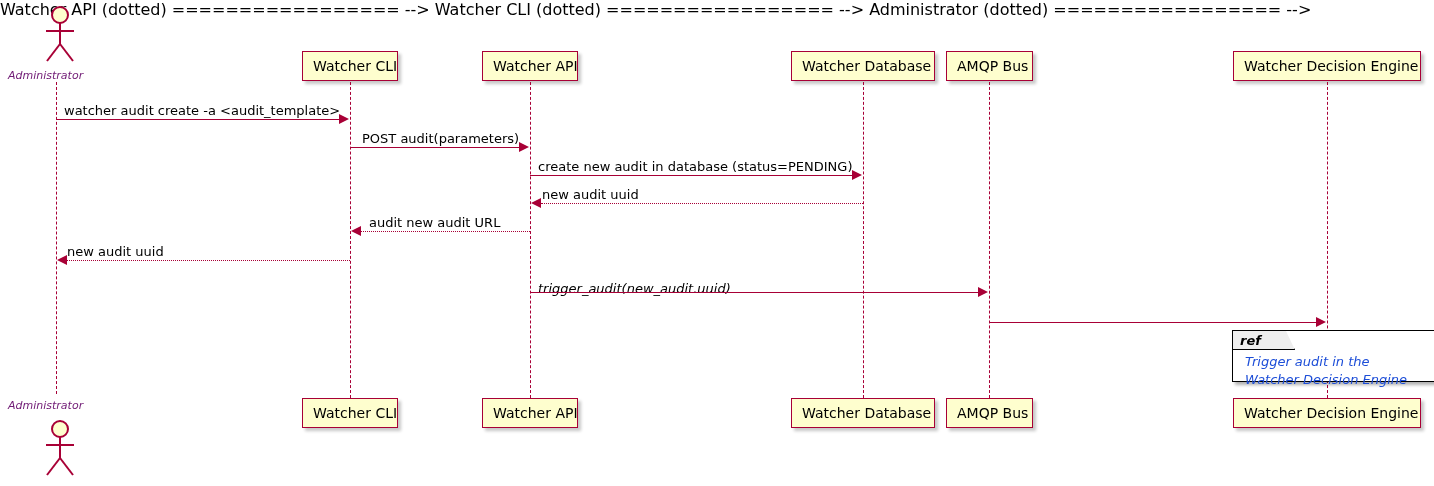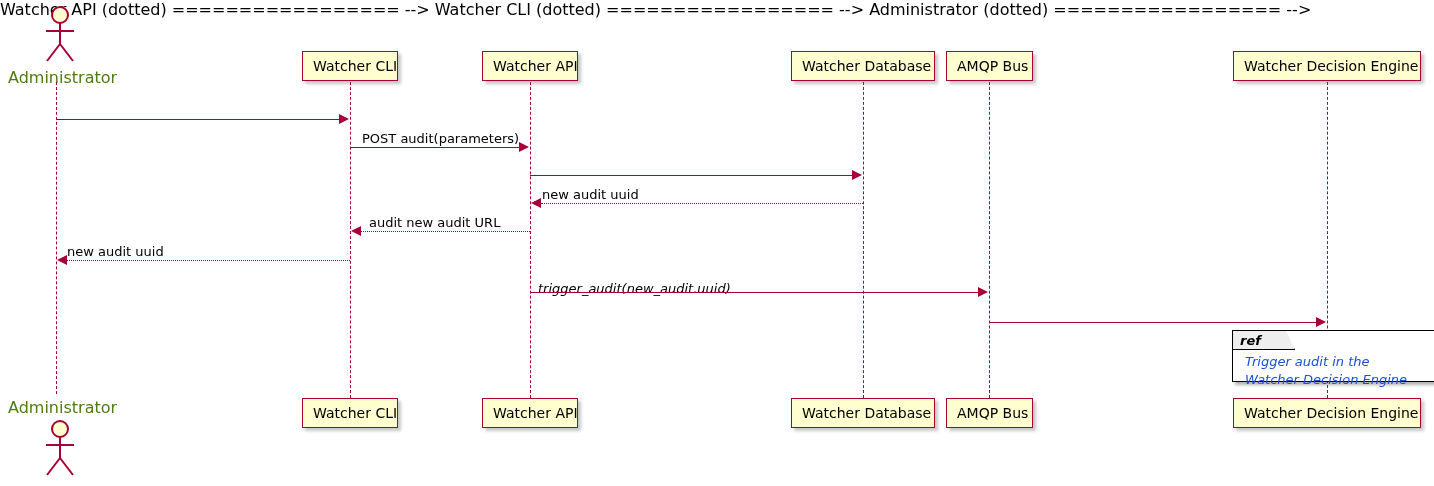--- a/index.html
+++ b/index.html
@@ -32,24 +32,25 @@
     height: 30px;
     padding: 0 10px;
   }
 
   
   .actor-wrap {
     position: absolute;
   }
   .actor-label {
     position: absolute;
-    font-size: 16px;
-    color: #4d7c0f;
+    font-size: 11px;
+    color: #701a75;
     white-space: nowrap;
     line-height: 1;
+    font-style: italic;
   }
 
   
   .lifeline {
     position: absolute;
     width: 0;
     border-left: 1.5px dashed #A80036;
   }
 
   
@@ -157,29 +158,31 @@
 
   
   <div class="lifeline" style="left:56px;  top:82px;  height:312px;"></div>
   <div class="lifeline" style="left:350px; top:82px;  height:316px;"></div>
   <div class="lifeline" style="left:530px; top:82px;  height:316px;"></div>
   <div class="lifeline" style="left:863px; top:82px;  height:316px;"></div>
   <div class="lifeline" style="left:989px; top:82px;  height:316px;"></div>
   <div class="lifeline" style="left:1327px;top:82px;  height:316px;"></div>
 
   
+  <div class="msg-label" style="left:64px; top:104px;">watcher audit create -a &lt;audit_template&gt;</div>
   <div class="msg-line" style="left:56px; top:119px; width:283px;"></div>
   <div class="arrow-head right" style="left:339px; top:114px;"></div>
 
   
   <div class="msg-label" style="left:362px; top:132px;">POST audit(parameters)</div>
   <div class="msg-line" style="left:350px; top:147px; width:170px;"></div>
   <div class="arrow-head right" style="left:519px; top:142px;"></div>
 
   
+  <div class="msg-label" style="left:538px; top:160px;">create new audit in database (status=PENDING)</div>
   <div class="msg-line" style="left:530px; top:175px; width:323px;"></div>
   <div class="arrow-head right" style="left:852px; top:170px;"></div>
 
    Watcher API (dotted) ================= --&gt;
   <div class="msg-label" style="left:542px; top:188px;">new audit uuid</div>
   <div class="msg-line dotted" style="left:541px; top:203px; width:322px;"></div>
   <div class="arrow-head left" style="left:531px; top:198px;"></div>
 
    Watcher CLI (dotted) ================= --&gt;
   <div class="msg-label" style="left:369px; top:216px;">audit new audit URL</div>

